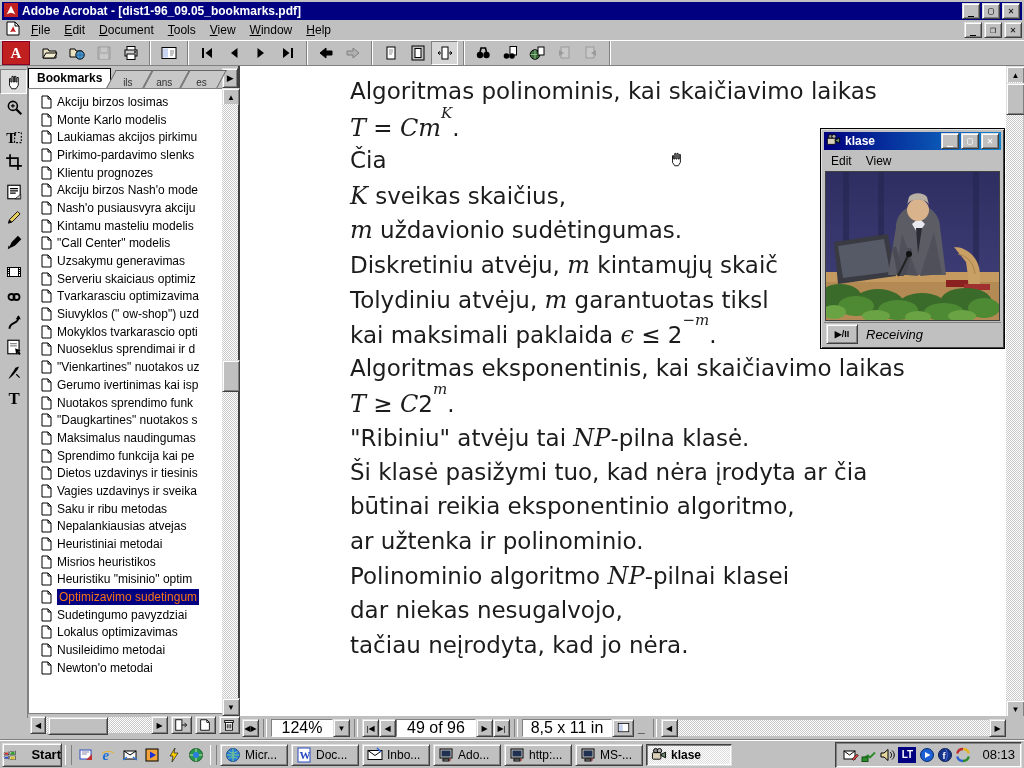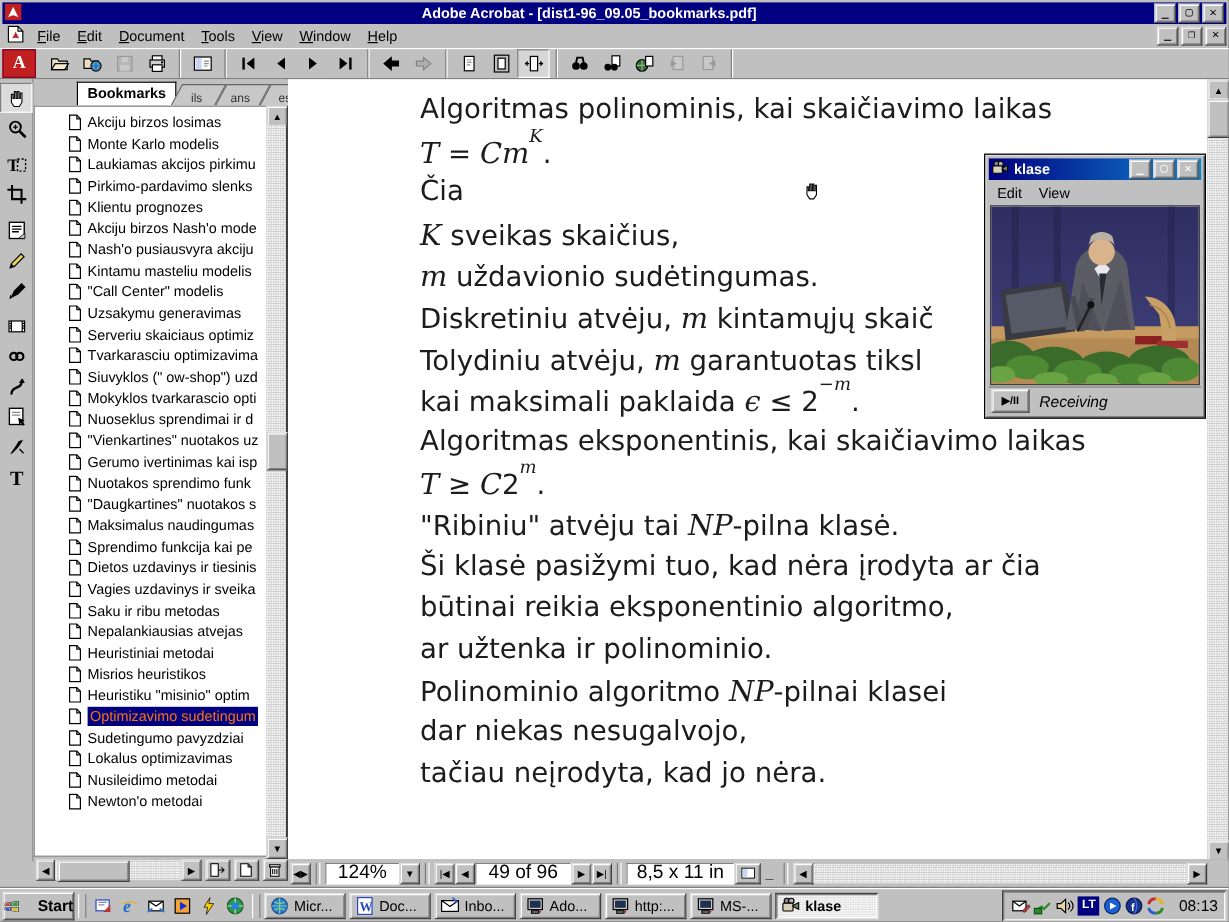--- a/index.html
+++ b/index.html
@@ -9,49 +9,49 @@
   .raised{background:#c0c0c0;border-style:solid;border-width:1px;border-color:#dfdfdf #404040 #404040 #dfdfdf;
           box-shadow:inset 1px 1px 0 #fff, inset -1px -1px 0 #808080;}
   .sunken{background:#c0c0c0;border-style:solid;border-width:1px;border-color:#404040 #dfdfdf #dfdfdf #404040;
           box-shadow:inset 1px 1px 0 #808080, inset -1px -1px 0 #fff;}
   .well{border-style:solid;border-width:1px;border-color:#808080 #fff #fff #808080;background:#fff;}
   .dither{background:#e7e7e7;background-image:repeating-conic-gradient(#fff 0 25%,#c9c9c9 0 50%);background-size:2px 2px;}
   .winbtn{width:16px;height:14px;display:inline-flex;align-items:center;justify-content:center;
           font-family:"DejaVu Sans Mono",monospace;font-size:10px;font-weight:bold;line-height:1;margin-left:2px;}
   
   #titlebar{position:absolute;left:2px;top:2px;width:1020px;height:18px;background:#000080;display:flex;align-items:center;padding:0 2px;box-sizing:border-box;}
-  #titlebar .ttl{color:#fff;font-weight:bold;font-size:12px;margin-left:4px;flex:1;white-space:nowrap;overflow:hidden;text-align:center;}
+  #titlebar .ttl{color:#fff;font-weight:bold;font-size:12px;margin-left:4px;flex:1;white-space:nowrap;overflow:hidden;}
   #menubar{position:absolute;left:2px;top:20px;width:1020px;height:20px;display:flex;align-items:center;}
   .menu-item{padding:14px 7px;cursor:default;}
   .menu-item u{text-decoration:underline;}
   #menubar .spacer{flex:1;}
   #toolbar{position:absolute;left:0;top:40px;width:1024px;height:26px;border-top:1px solid #fff;border-bottom:1px solid #808080;
            display:flex;align-items:center;padding-left:2px;box-sizing:border-box;background:#c0c0c0;}
   .tb-group{display:flex;align-items:center;margin-right:5px;padding-right:5px;border-right:1px solid #808080;box-shadow:1px 0 0 #fff;height:24px;}
   .tb-btn{width:25px;height:22px;display:flex;align-items:center;justify-content:center;border:1px solid transparent;}
   .tb-btn.pressed{border-color:#808080 #fff #fff #808080;background:#d6d6d6;}
   .tb-btn svg{display:block;}
   #acro-logo{width:26px;height:22px;background:#c02020;color:#fff;display:flex;align-items:center;justify-content:center;
              font-weight:bold;font-family:"Liberation Serif",serif;font-size:15px;margin-right:6px;border:1px solid #802;}
   
   #palette{position:absolute;left:0;top:66px;width:28px;height:652px;background:#c0c0c0;border-right:1px solid #808080;box-sizing:border-box;padding-top:3px;}
   .pal-btn{width:25px;height:23px;margin:0 auto;display:flex;align-items:center;justify-content:center;border:1px solid transparent;}
   .pal-btn.pressed{border-color:#808080 #fff #fff #808080;background:#dcdcdc;}
   .pal-sep{height:5px;}
   
   #navpanel{position:absolute;left:28px;top:66px;width:212px;height:650px;background:#c0c0c0;border-right:2px solid #404040;box-sizing:border-box;}
-  #nav-tabs{position:absolute;left:0;top:0;width:100%;height:22px;display:flex;align-items:flex-end;background:#c0c0c0;margin-left:36px;}
+  #nav-tabs{position:absolute;left:0;top:0;width:100%;height:22px;display:flex;align-items:flex-end;background:#c0c0c0;}
   #tab-bookmarks{background:#fff;border:1px solid #000;border-bottom:none;padding:2px 8px 3px 8px;font-weight:bold;font-size:12px;}
   .hidden-tab{width:38px;height:17px;border:1px solid #666;border-bottom:none;transform:skewX(-28deg);background:#c8c8c8;
               font-size:10px;color:#333;overflow:hidden;display:flex;align-items:flex-end;justify-content:center;}
   .hidden-tab span{transform:skewX(28deg);}
   #tab-arrow{margin-left:auto;width:15px;height:18px;display:flex;align-items:center;justify-content:center;font-size:9px;}
   #bm-list{position:absolute;left:0;top:22px;width:194px;height:626px;background:#fff;border:1px solid #808080;border-right:none;
            overflow:hidden;box-sizing:border-box;padding-top:4px;}
-  .bm-row{height:17.7px;display:flex;align-items:center;white-space:nowrap;padding-left:28px;}
+  .bm-row{height:17.7px;display:flex;align-items:center;white-space:nowrap;padding-left:12px;}
   .bm-row svg{flex:none;margin-right:5px;}
   .bm-label{font-size:12px;}
   .bm-row.sel .bm-label{background:#000080;color:#f97316;font-weight:normal;padding:1px 2px;}
   
   #bm-vscroll{position:absolute;right:0;top:22px;width:16px;height:626px;}
   .sb-btn{position:absolute;left:0;width:16px;height:16px;display:flex;align-items:center;justify-content:center;font-size:8px;color:#000;}
   
   #panel-bottom{position:absolute;left:28px;top:716px;width:212px;height:18px;background:#c0c0c0;display:flex;align-items:center;}
   #panel-bottom .htrack{position:relative;width:110px;height:16px;}
   #panel-bottom .thumb{position:absolute;left:2px;top:0;width:58px;height:16px;}

